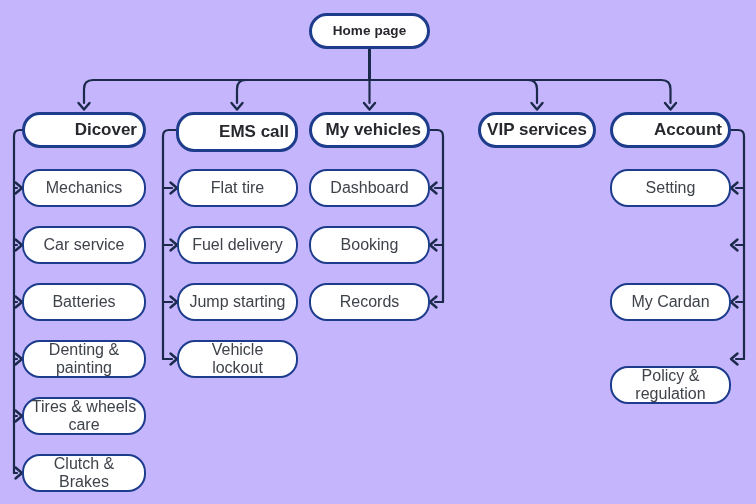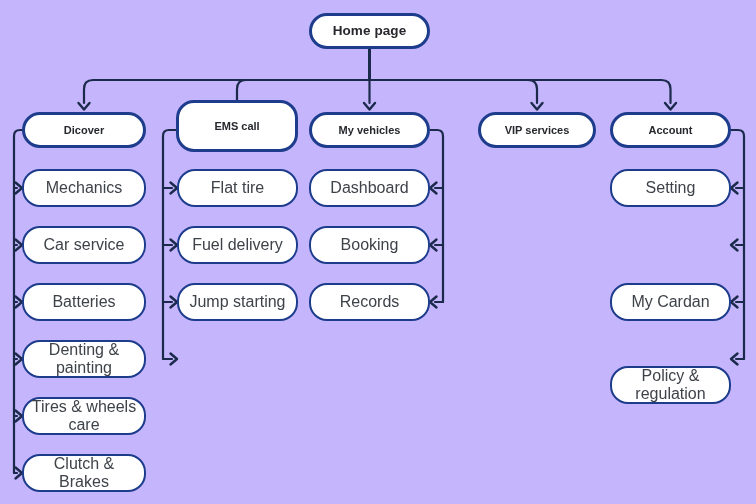--- a/index.html
+++ b/index.html
@@ -42,22 +42,23 @@
   .node.root {
     border-width: 3px;
     font-weight: 700;
     font-size: 13.5px;
     color: #26282d;
     letter-spacing: 0.1px;
   }
   .node.header {
     border-width: 3px;
     font-weight: 700;
-    font-size: 11px;
+    font-size: 17px;
     color: #26282d;
+    justify-content: flex-end;
   }
   .node.child {
     border-width: 2.5px;
     font-weight: 400;
     font-size: 16px;
     color: #3e4249;
   }
 </style>
 </head>
 <body>
@@ -130,31 +131,34 @@
     </div>
     <div class="node child" style="left: 22px; top: 340px; width: 124px; height: 38px;">
       <span>Denting &amp; painting</span>
     </div>
     <div class="node child" style="left: 22px; top: 397px; width: 124px; height: 38px;">
       <span>Tires &amp; wheels care</span>
     </div>
     <div class="node child" style="left: 22px; top: 454px; width: 124px; height: 38px;">
       <span>Clutch &amp; Brakes</span>
     </div>
-    <div class="node header" style="left: 176px; top: 100px; width: 122px; height: 52px;">
+    <div class="node header" style="left: 176px; top: 112px; width: 122px; height: 40px;">
       <span>EMS call</span>
     </div>
     <div class="node child" style="left: 177px; top: 169px; width: 121px; height: 38px;">
       <span>Flat tire</span>
     </div>
     <div class="node child" style="left: 177px; top: 226px; width: 121px; height: 38px;">
       <span>Fuel delivery</span>
     </div>
     <div class="node child" style="left: 177px; top: 283px; width: 121px; height: 38px;">
       <span>Jump starting</span>
+    </div>
+    <div class="node child" style="left: 177px; top: 340px; width: 121px; height: 38px;">
+      <span>Vehicle lockout</span>
     </div>
     <div class="node header" style="left: 309px; top: 112px; width: 121px; height: 36px;">
       <span>My vehicles</span>
     </div>
     <div class="node child" style="left: 309px; top: 169px; width: 121px; height: 38px;">
       <span>Dashboard</span>
     </div>
     <div class="node child" style="left: 309px; top: 226px; width: 121px; height: 38px;">
       <span>Booking</span>
     </div>

